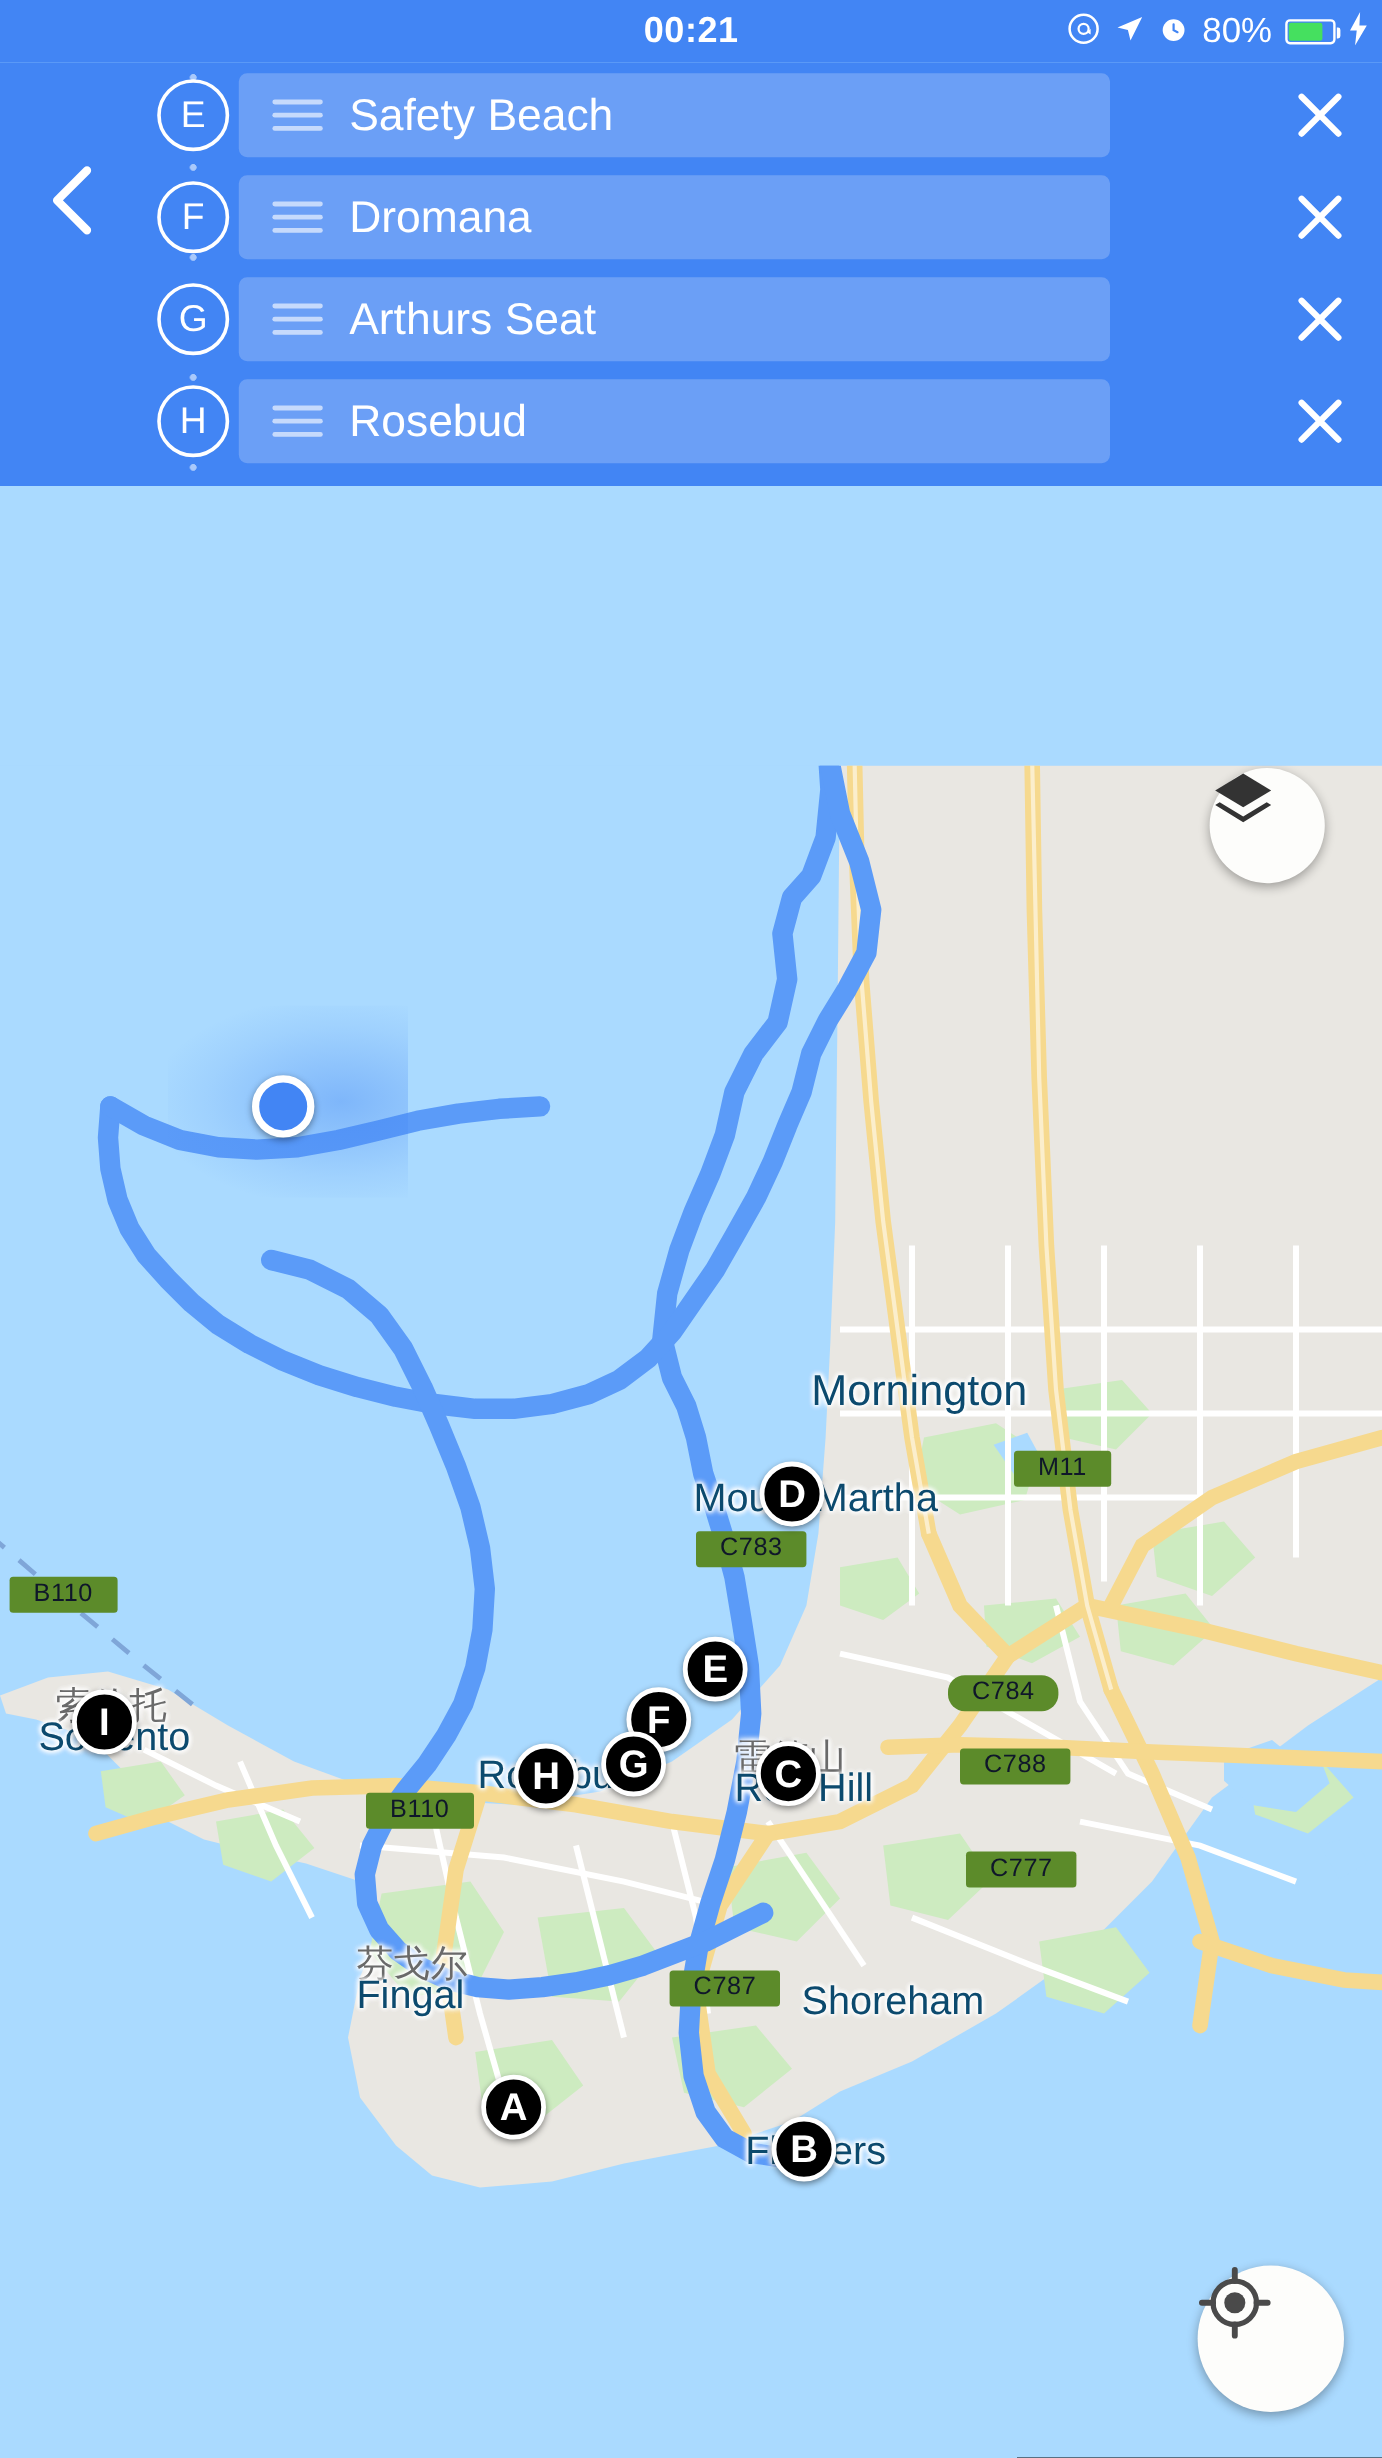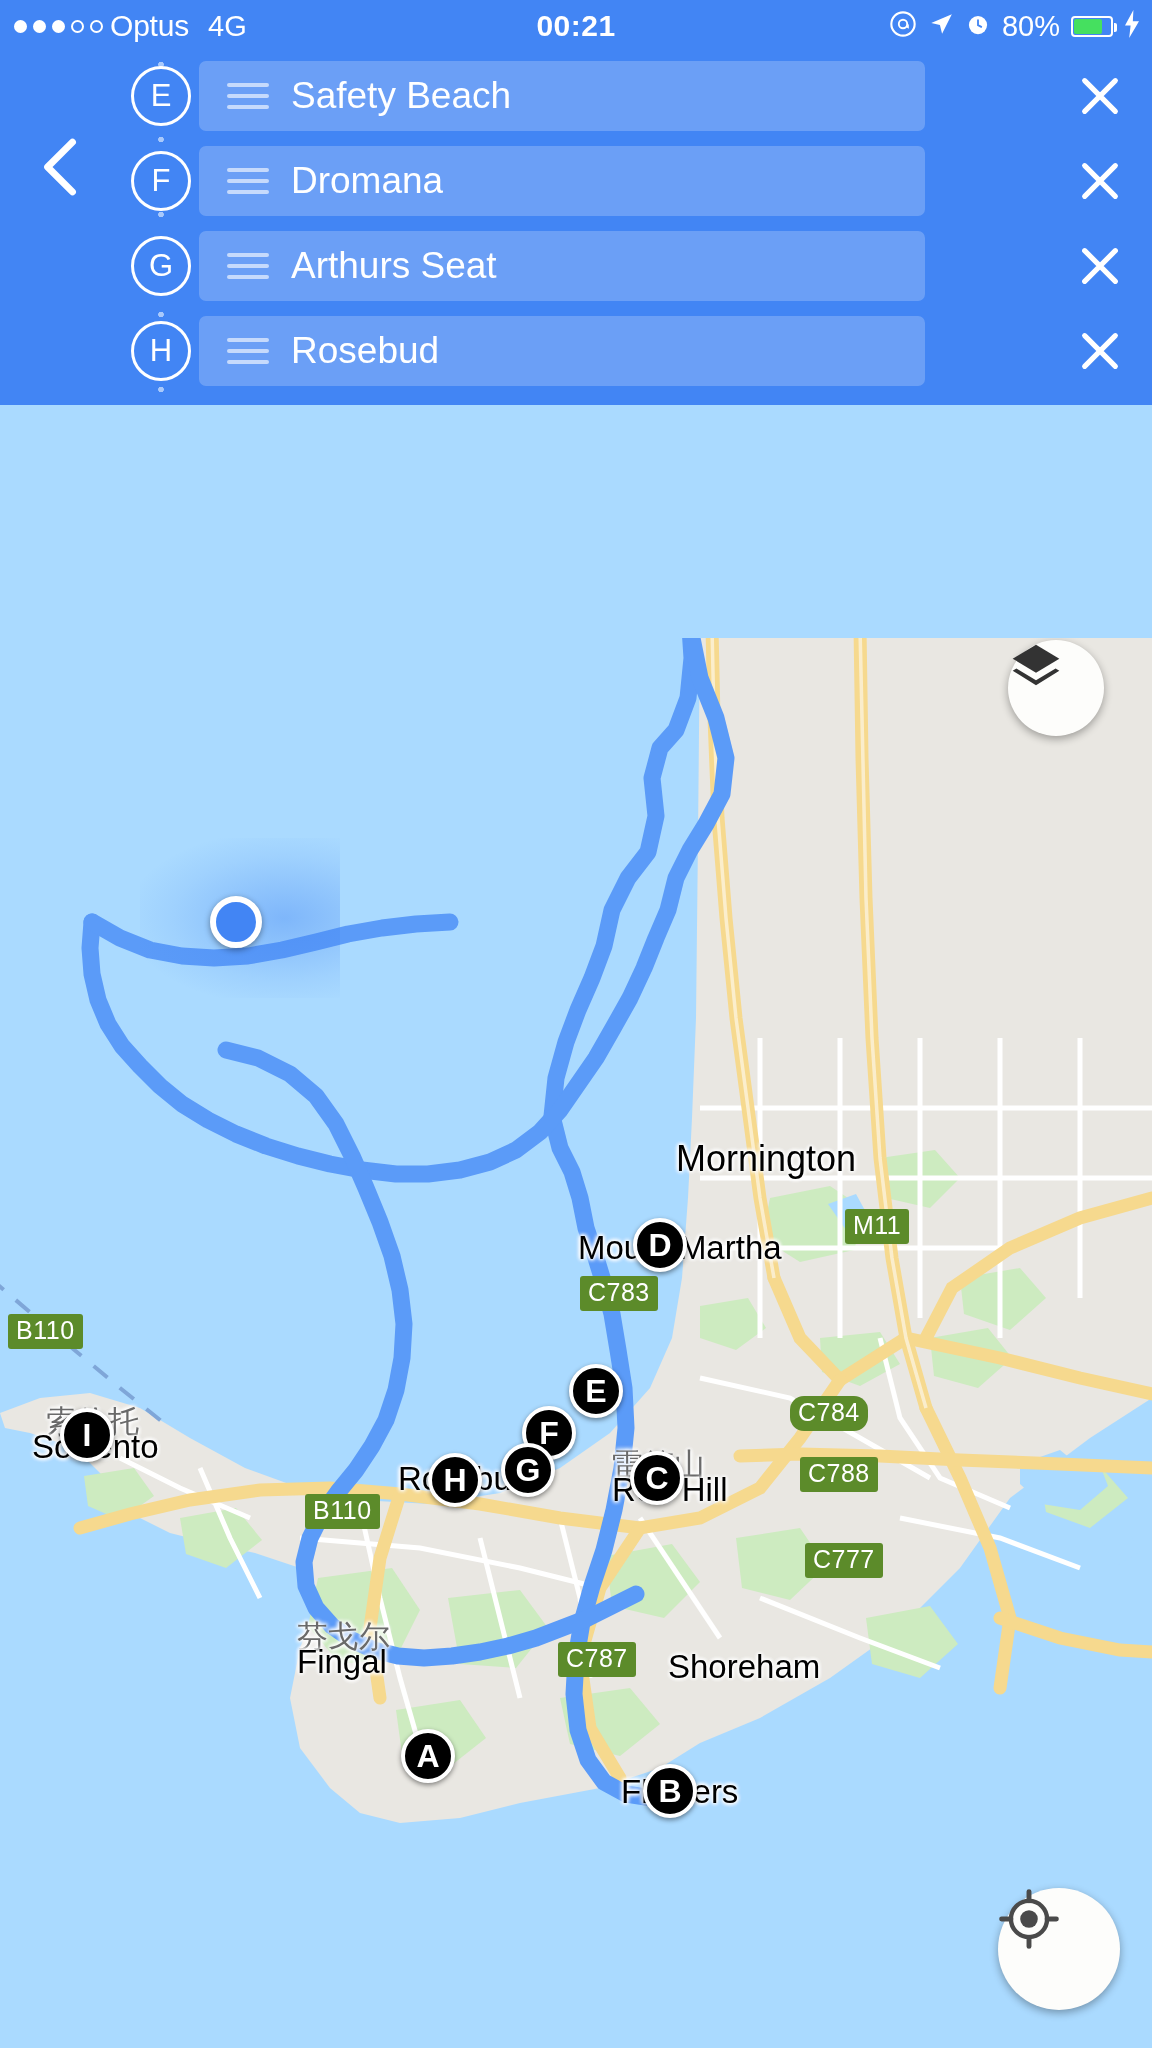--- a/index.html
+++ b/index.html
@@ -38,51 +38,40 @@
 
   
   #summary{position:absolute;left:0;top:528px;width:1152px;height:110px;background:#1565D8;display:flex;align-items:center;}
   #sum-left{display:flex;align-items:center;margin-left:48px;}
   #sum-text{color:#fff;font-size:35px;margin-left:26px;letter-spacing:.5px;}
   #done-btn{position:absolute;right:46px;color:#fff;font-size:35px;font-weight:bold;}
 
   
   #map{position:absolute;left:0;top:638px;width:1152px;height:1410px;background:#aadaff;overflow:hidden;}
   #map svg{position:absolute;left:0;top:0;}
-  .shield{position:absolute;background:#5c8b2a;color:#ffffff;border-radius:3px;font-size:25px;padding:2px 8px 4px;letter-spacing:.5px;}
-  .maplabel{position:absolute;color:#000000;font-size:33px;white-space:nowrap;
+  .shield{position:absolute;background:#5c8b2a;color:#0f172a;border-radius:3px;font-size:21px;padding:2px 20px 4px;letter-spacing:.5px;}
+  .maplabel{position:absolute;color:#0c4a6e;font-size:33px;white-space:nowrap;
      text-shadow:0 0 5px #fff,0 0 5px #fff,0 0 5px #fff,0 0 4px #fff,0 0 3px #fff;}
   .maplabel.cn{font-size:31px;color:#6a6a6a;}
   .marker{position:absolute;width:54px;height:54px;border-radius:50%;background:#000;color:#fff;
      display:flex;align-items:center;justify-content:center;font-size:32px;font-weight:bold;
      border:4px solid #fff;box-sizing:border-box;box-shadow:0 2px 5px rgba(0,0,0,.45);}
   #userdot{position:absolute;width:52px;height:52px;border-radius:50%;background:#4285F4;border:6px solid #fff;box-sizing:border-box;box-shadow:0 2px 6px rgba(0,0,0,.4);}
   #userbeam{position:absolute;width:200px;height:160px;
      background:radial-gradient(ellipse at 72% 50%, rgba(66,133,244,.42) 0%, rgba(66,133,244,.10) 55%, rgba(66,133,244,0) 78%);}
   .fab{position:absolute;border-radius:50%;background:#fdfdfb;box-shadow:0 3px 9px rgba(0,0,0,.33);display:flex;align-items:center;justify-content:center;}
   #layers-fab{width:96px;height:96px;right:48px;top:2px;}
   #locate-fab{width:122px;height:122px;right:32px;bottom:38px;}
 </style>
 </head>
 <body>
 
 <div id="screen">
 
   <div id="statusbar">
-    <div class="sb-left">
-      <div class="sig-dots">
-        <span class="dot full"></span>
-          <span class="dot full"></span>
-          <span class="dot full"></span>
-        <span class="dot"></span>
-          <span class="dot"></span>
-      </div>
-      <span class="sb-carrier">Optus</span>
-      <span class="sb-net">4G</span>
-    </div>
     <div class="sb-time">00:21</div>
     <div class="sb-right">
       <span>
         <svg width="28" height="28" viewBox="0 0 24 24">
             <circle cx="12" cy="12" r="10" fill="none" stroke="#fff" stroke-width="1.8"></circle>
             <circle cx="12" cy="12" r="3.6" fill="none" stroke="#fff" stroke-width="1.6"></circle>
             <path d="M14.5 14.5 L17 12 L17 16 Z" fill="#fff"></path>
           </svg>
       </span>
       <span>

